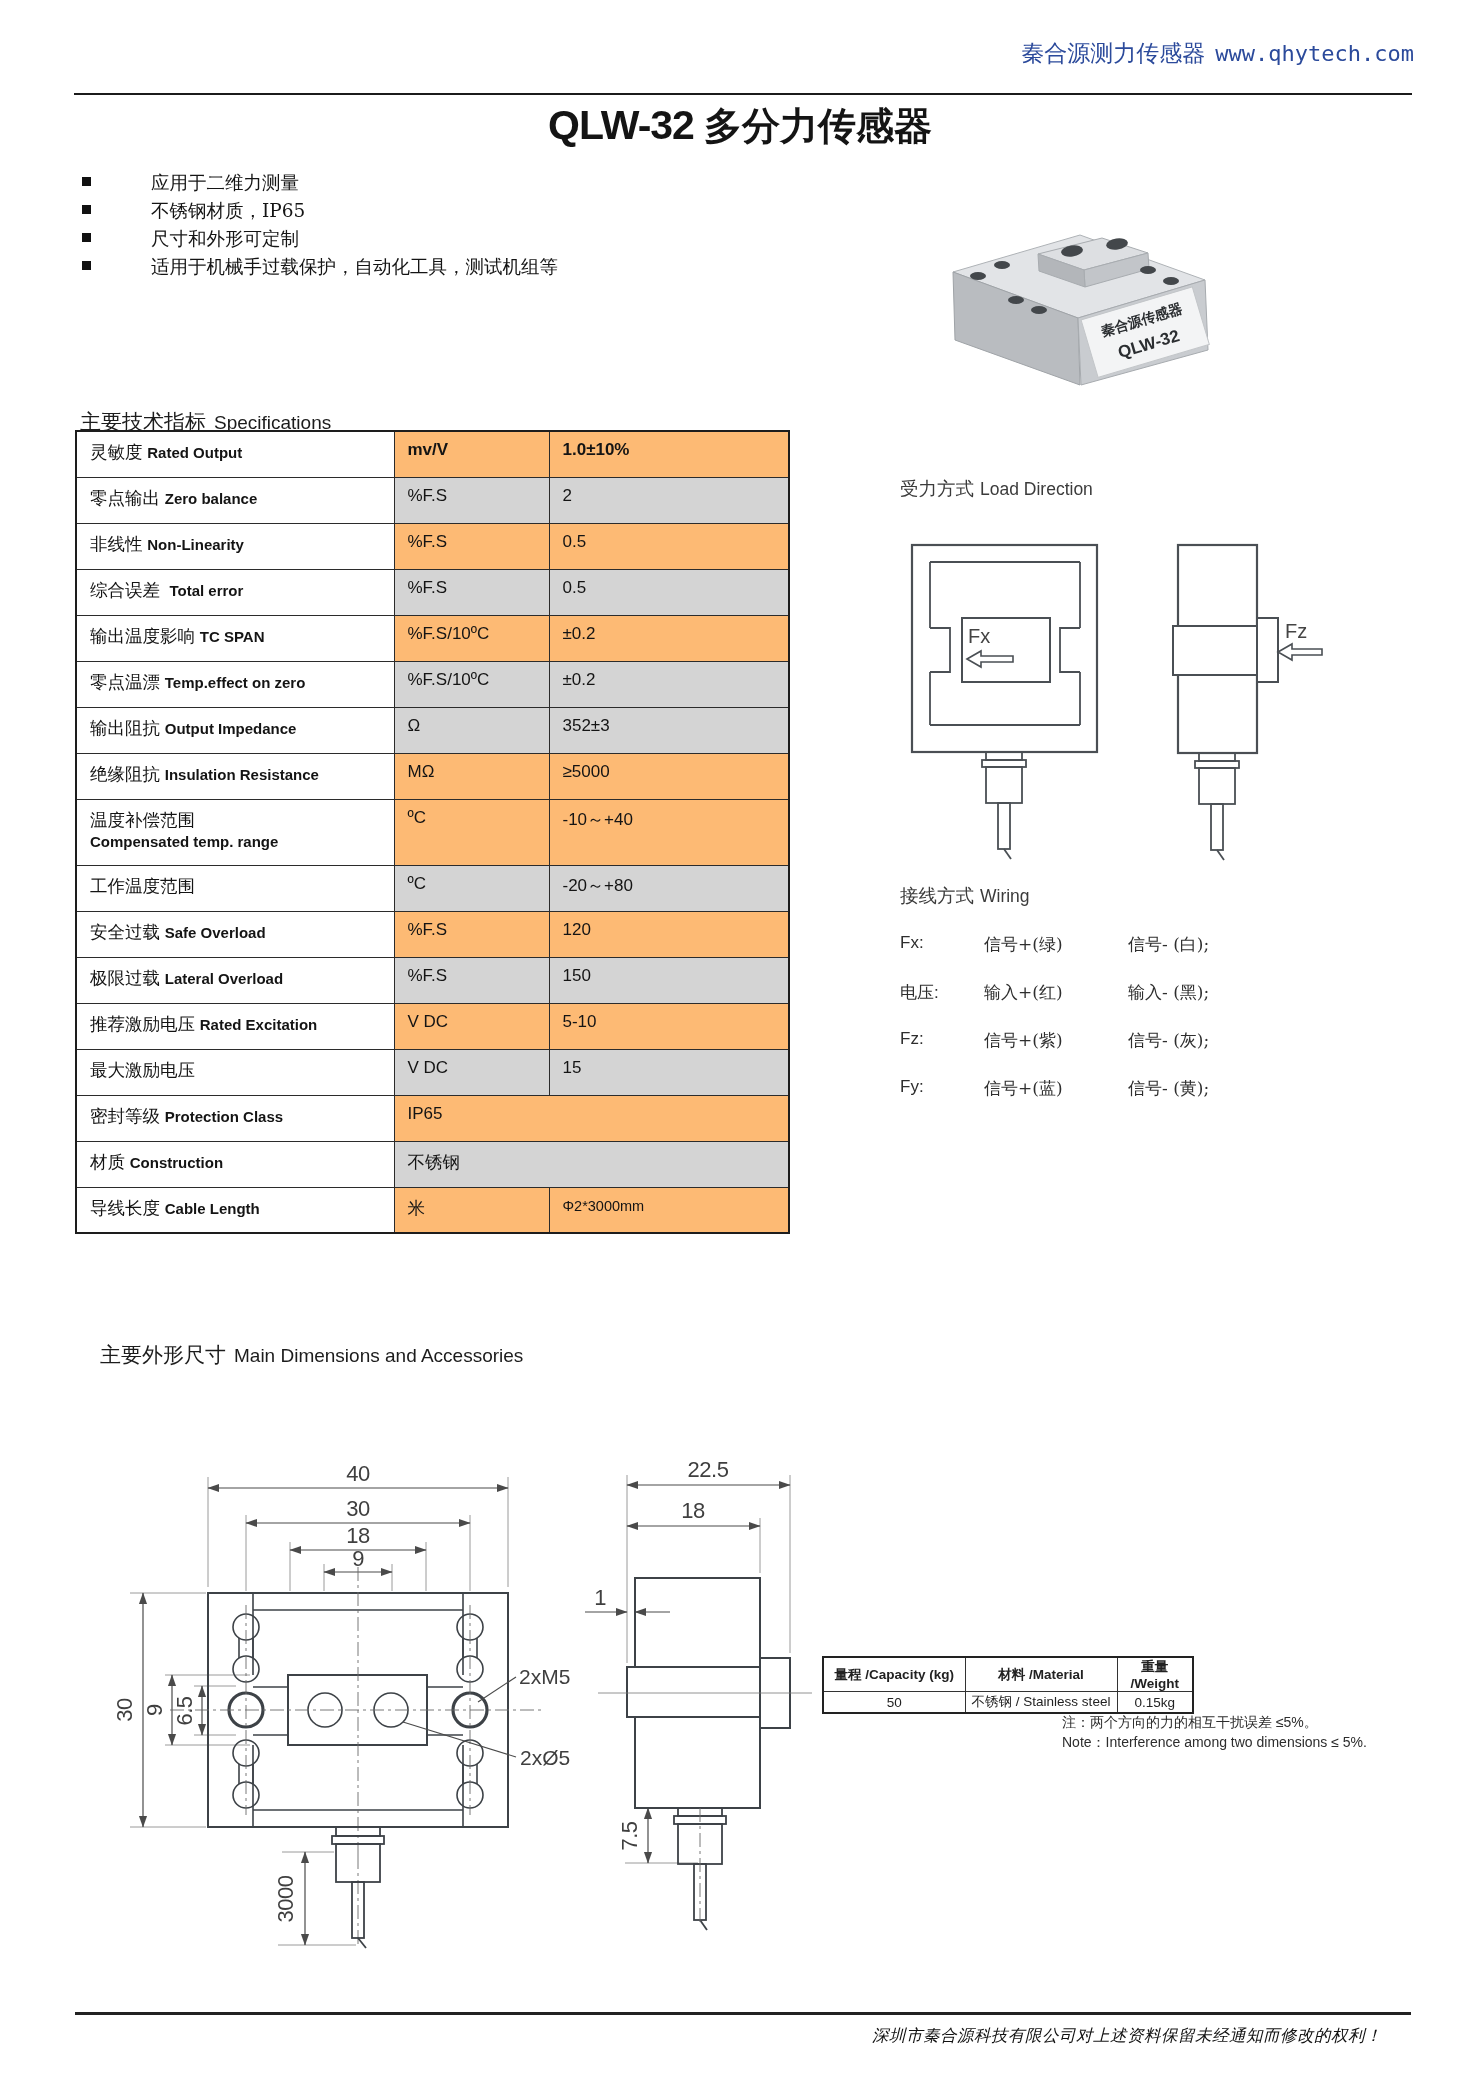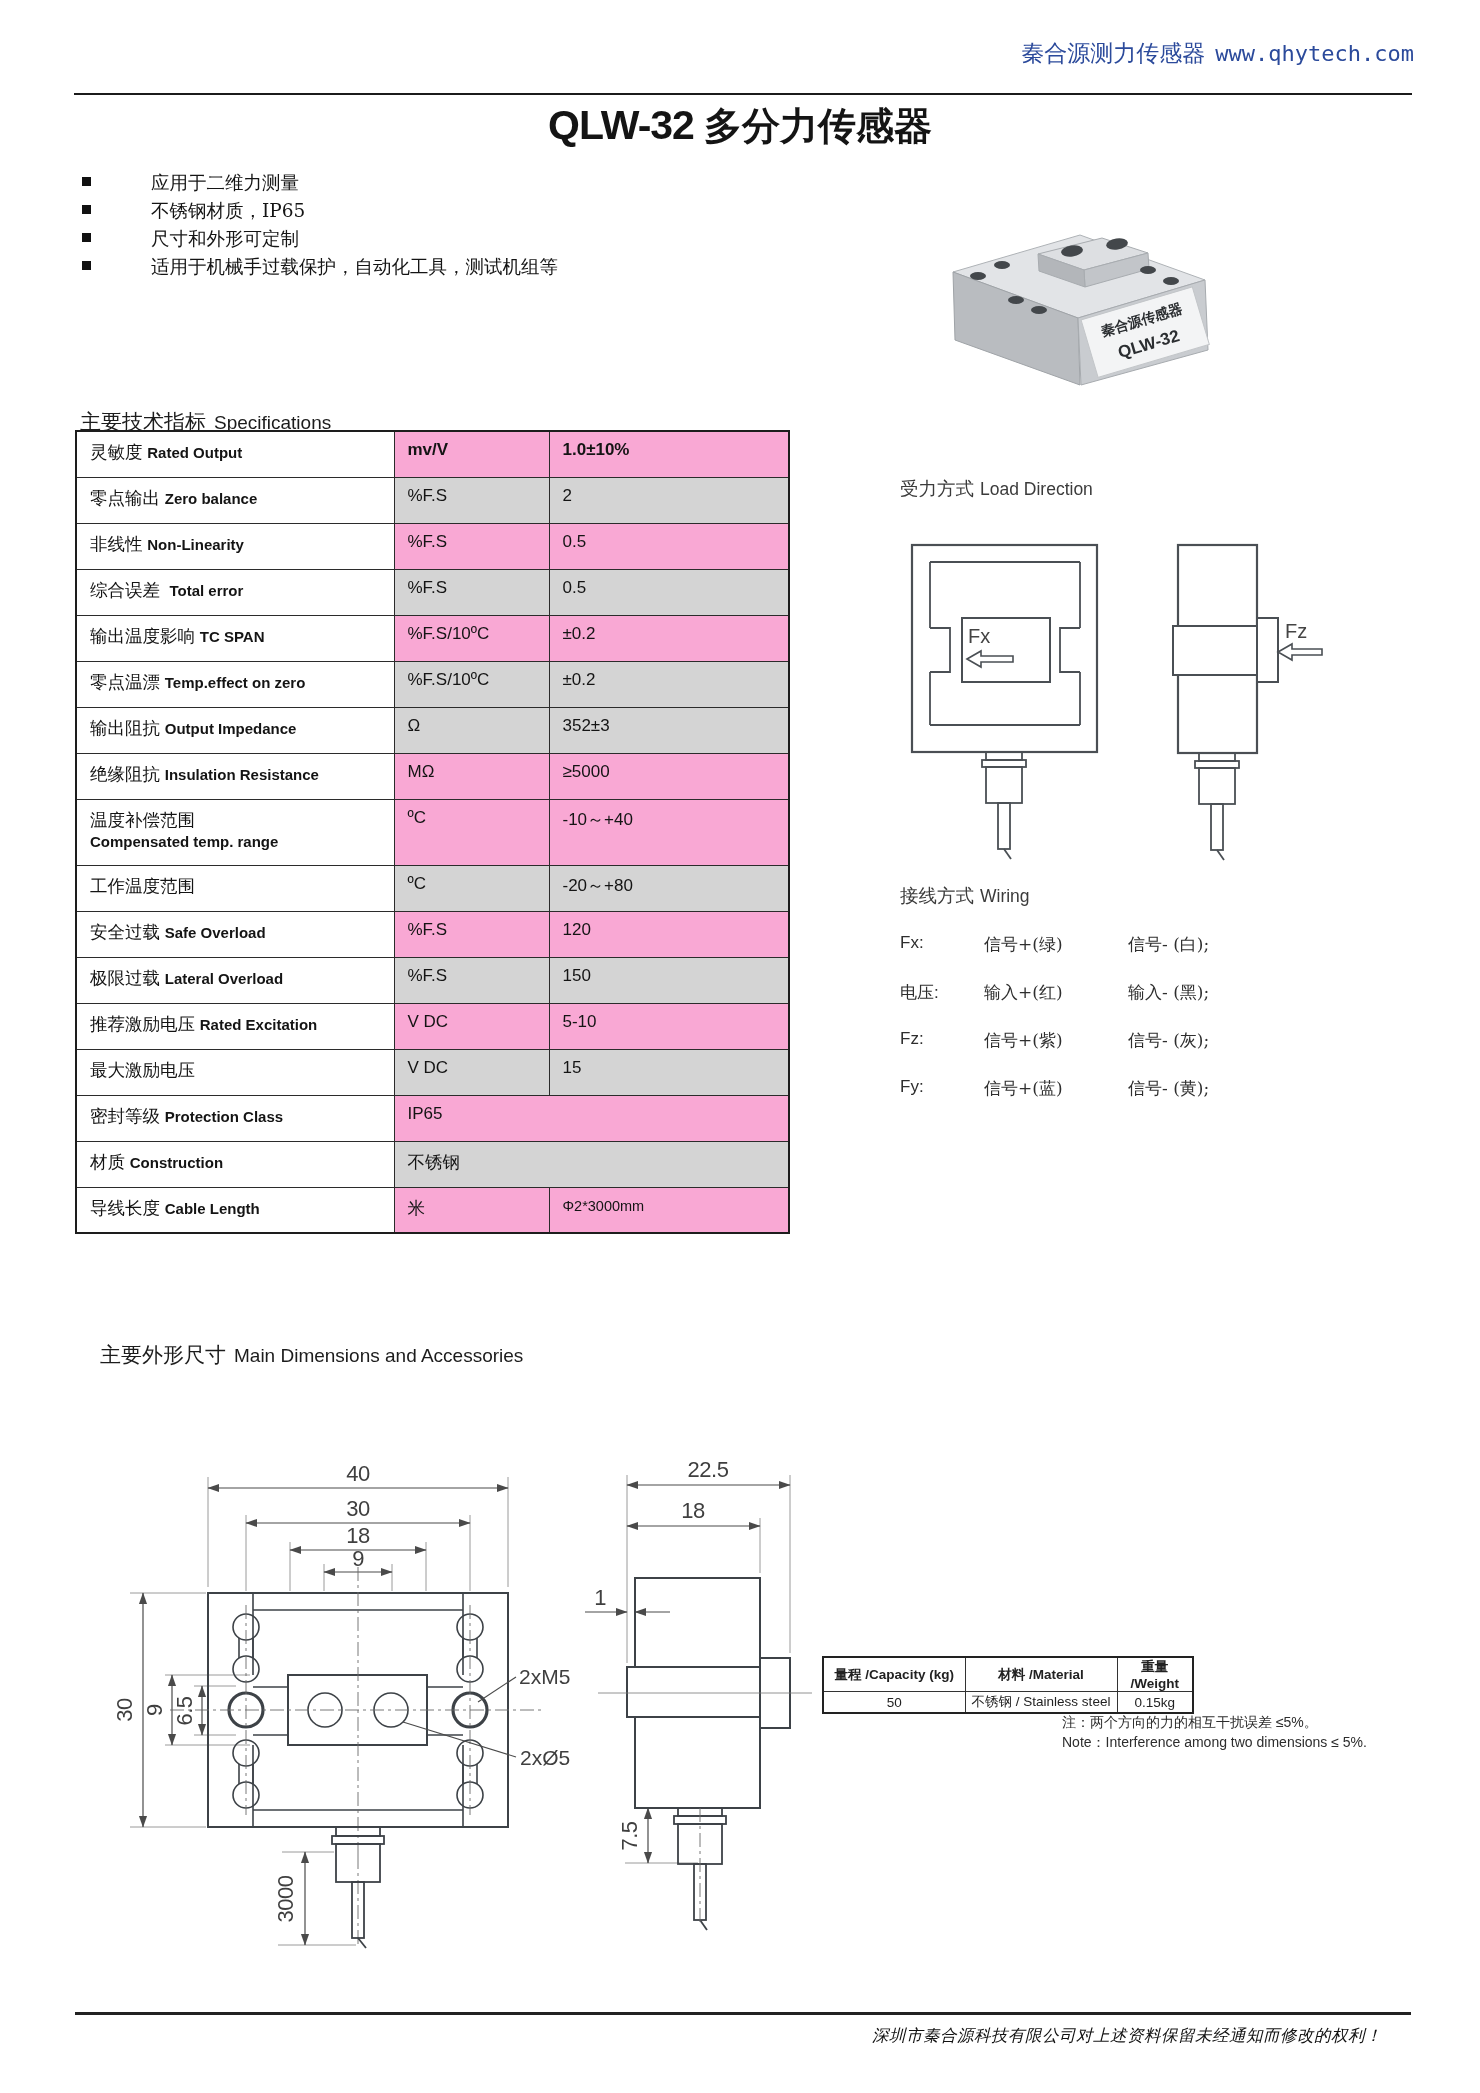--- a/index.html
+++ b/index.html
@@ -34,21 +34,21 @@
   .wire-head{top:883px;left:900px;}
 
   
   .specs{top:430px;left:75px;border-collapse:collapse;table-layout:fixed;width:713px;
          border:2px solid #1d1d1d;}
   .specs td{border:1.6px solid #2b2b2b;vertical-align:top;padding:8px 0 0 13px;font-size:17px;
             overflow:hidden;}
   .specs tr{height:46px;}
   .specs tr.tall{height:66px;}
   .specs td.c1{background:#ffffff;}
-  .specs tr.sl td.c2,.specs tr.sl td.c3{background:#f9a8d4;}
+  .specs tr.sl td.c2,.specs tr.sl td.c3{background:#fdba74;}
   .specs tr.sd td.c2,.specs tr.sd td.c3{background:#d4d4d4;}
   .specs .cn{font-size:17.5px;}
   .specs .enb{font-size:15px;}
   .specs tr.hdr .b{font-weight:bold;}
   .specs .small{font-size:14.5px;}
 
   
   .wiring{top:933px;left:900px;font-size:17px;color:#2e2e2e;}
   .wrow{display:flex;height:48px;align-items:flex-start;}
   .wlabel{width:84px;}

